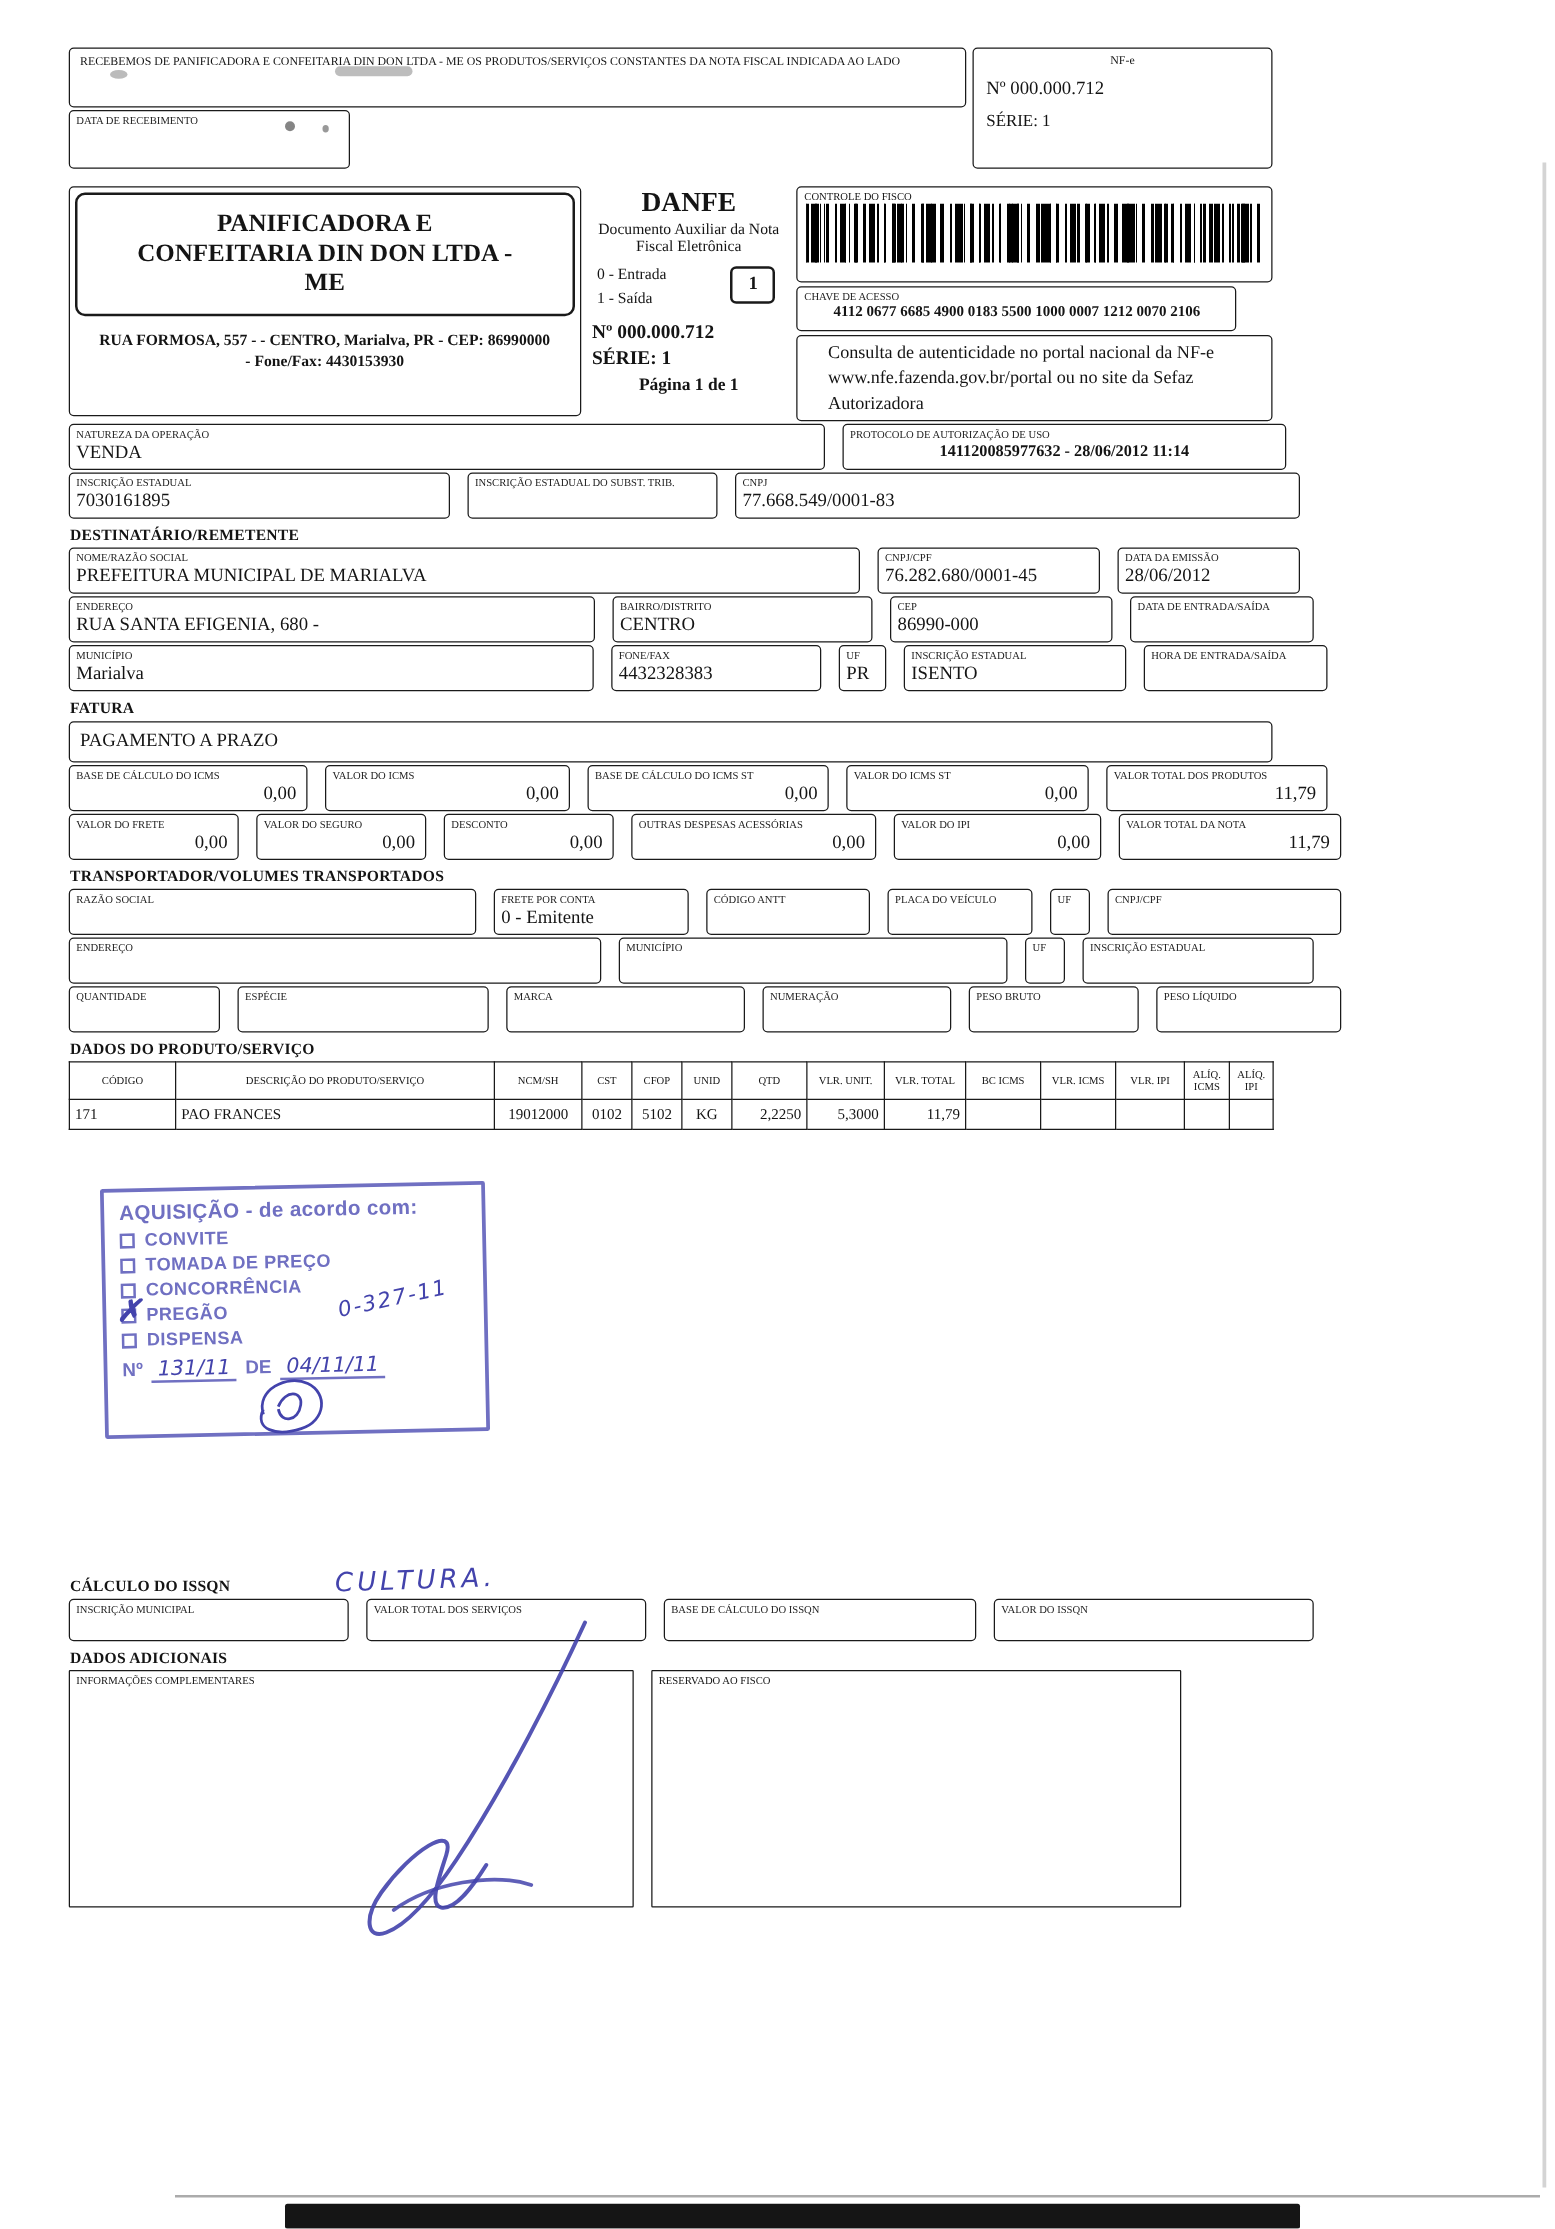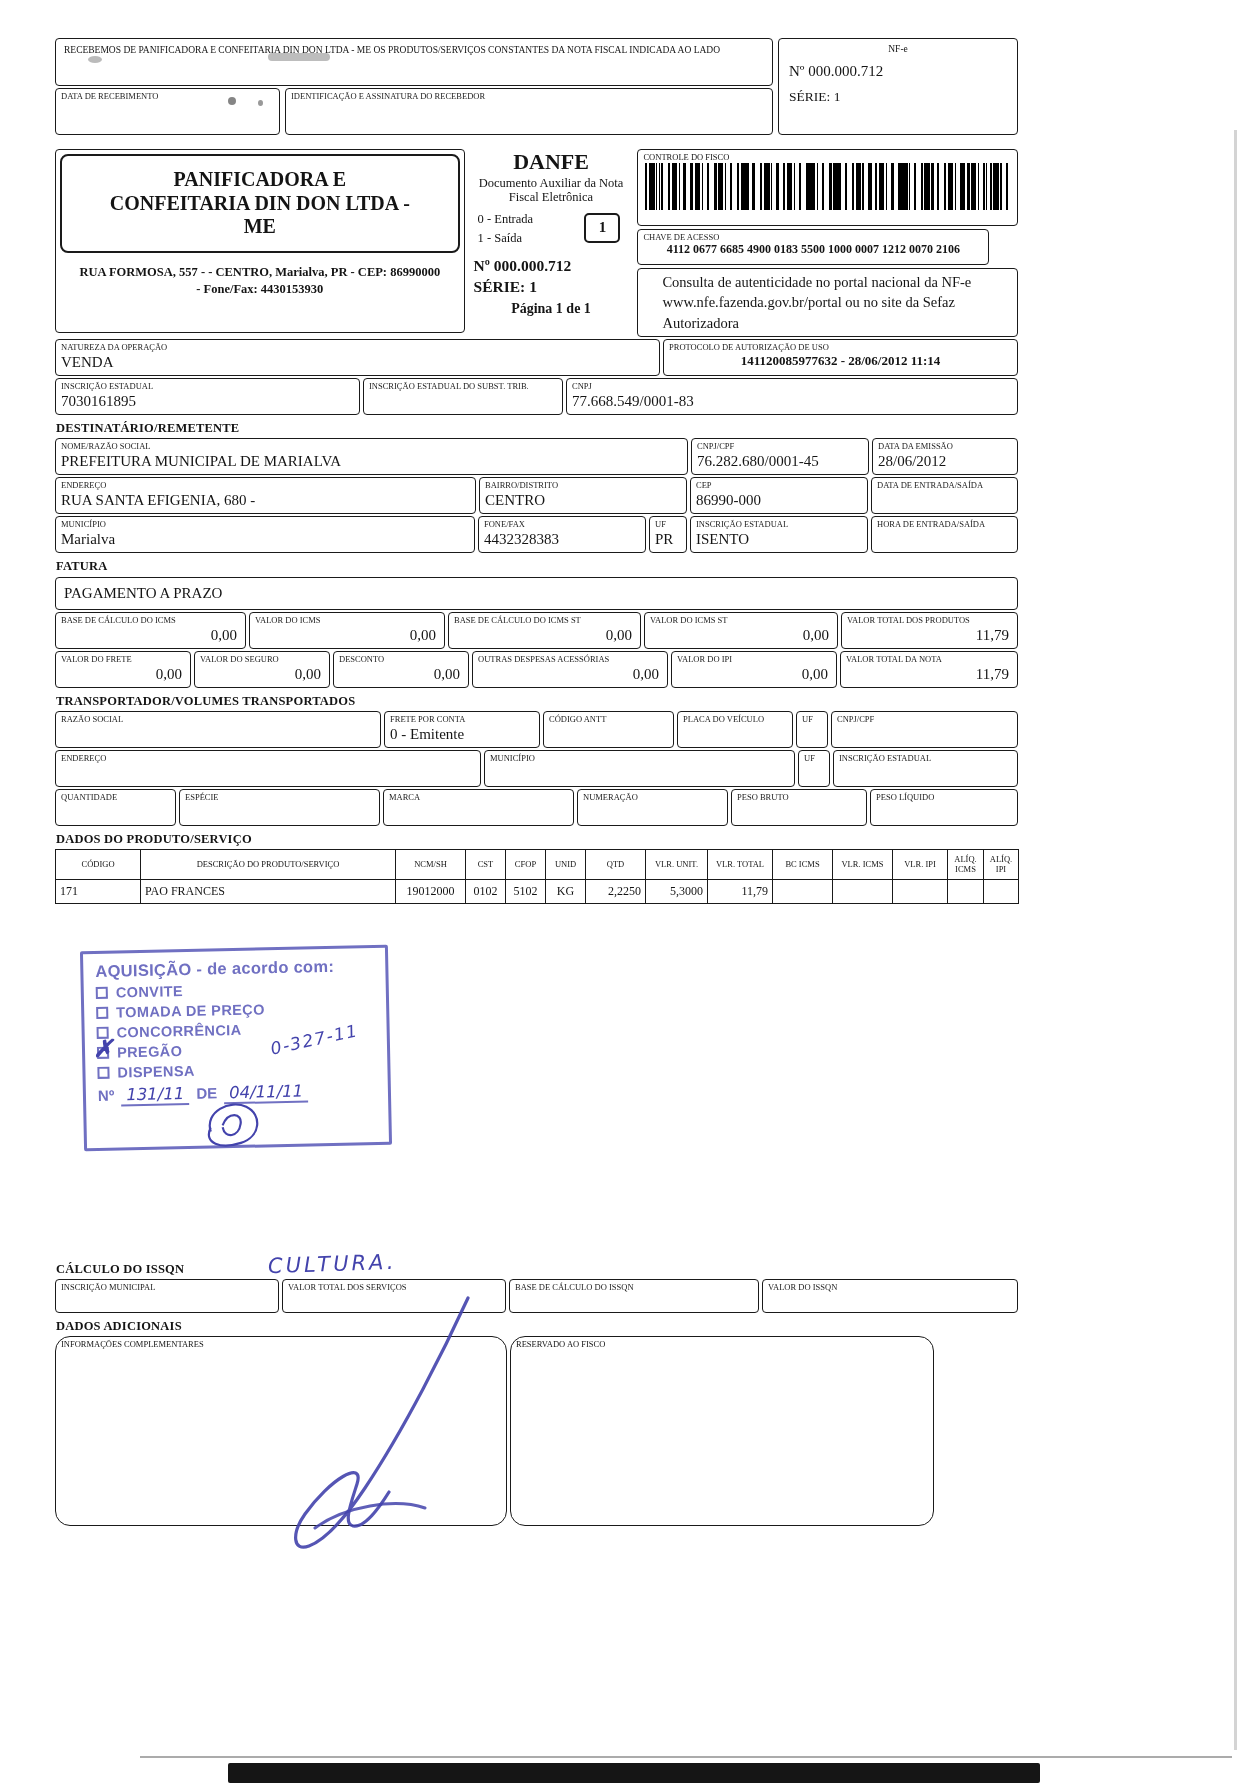--- a/index.html
+++ b/index.html
@@ -1,19 +1,19 @@
 <!DOCTYPE html>
 <html style="--ink-blue: #4343ac; --stamp-blue: #7070c2;"><head>
 <meta charset="utf-8">
 <style>
   *{box-sizing:border-box;margin:0;padding:0}
   html,body{background:#ffffff}
   .page{position:relative;width:1244px;height:1783px;background:#fff;font-family:"Liberation Serif",serif;color:#141414;overflow:hidden}
   .content{position:absolute;left:55px;top:38px;width:963px}
-  .row{display:flex;gap:3px;margin-top:2px}
+  .row{display:flex;gap:14px;margin-top:2px}
   .f{position:relative;border:1px solid #1a1a1a;border-radius:4px;height:37px;padding:14px 5px 0 5px;background:#fff;flex:0 0 auto}
   .f .lbl{position:absolute;top:2px;left:5px;font-size:8.5px;white-space:nowrap;color:#222}
   .f .val{display:block;font-size:15px;line-height:1.15;white-space:nowrap}
   .f.num .val{text-align:right;padding-right:3px}
   .sec{font-weight:bold;font-size:12.5px;margin:6px 0 0 1px;letter-spacing:.2px}
   
   .recibo{display:flex;gap:5px}
   .recibo-left{width:718px}
   .statement{border:1px solid #1a1a1a;border-radius:4px;height:48px;padding:5px 8px;font-size:9.5px;line-height:1.3}
   .rec2{display:flex;gap:5px;margin-top:2px}
@@ -65,21 +65,21 @@
   .cb .xmark{position:absolute;left:-6px;top:-14px;font-size:24px;font-weight:bold;color:var(--ink-blue,#4343ac);font-style:italic}
   .hand{font-style:italic;color:var(--ink-blue,#4343ac);font-family:"DejaVu Sans",sans-serif}
   .stamp-ref{position:absolute;right:28px;top:80px;font-size:17px;letter-spacing:1.5px;transform:rotate(-11deg)}
   .stamp-line{display:flex;align-items:baseline;gap:7px;margin-top:5px;font-size:15px;font-weight:bold}
   .stamp-line .u{border-bottom:2px solid var(--stamp-blue,#7070c2);padding:0 5px;font-size:16.5px;font-weight:normal}
   .stamp-scribble{position:absolute;left:112px;top:146px;width:74px;height:56px;overflow:visible}
   
   .cultura{position:absolute;left:268px;top:1252px;font-size:21px;letter-spacing:3px;color:var(--ink-blue,#4343ac);font-style:italic;font-family:"DejaVu Sans",sans-serif;transform:rotate(-2deg)}
   .signature{position:absolute;left:243px;top:1286px;width:238px;height:268px;overflow:visible}
   
-  .bigbox{position:relative;border:1px solid #1a1a1a;border-radius:15px;height:190px;padding:14px 6px 0 6px}
+  .bigbox{position:relative;border:1px solid #1a1a1a;border-radius:1px;height:190px;padding:14px 6px 0 6px}
   .bigbox .lbl{position:absolute;top:2px;left:5px;font-size:8.5px}
   
   .scan-line{position:absolute;left:140px;top:1756px;width:1092px;height:2px;background:#ababab}
   .scan-bar{position:absolute;left:228px;top:1763px;width:812px;height:20px;background:#151515;border-radius:2px}
   .edge-r{position:absolute;left:1234px;top:130px;width:3px;height:1620px;background:#d4d4d4}
   .sm{position:absolute;border-radius:50%}
   .sm1{left:88px;top:56px;width:14px;height:7px;background:#777;opacity:.5}
   .sm2{left:268px;top:53px;width:62px;height:8px;background:#5a5a5a;opacity:.4;border-radius:4px}
   .sm3{left:228px;top:97px;width:8px;height:8px;background:#333;opacity:.6}
   .sm4{left:258px;top:100px;width:5px;height:6px;background:#333;opacity:.5}
@@ -89,23 +89,20 @@
 
 <div class="page">
   <div class="content">
 
     <div class="recibo">
       <div class="recibo-left">
         <div class="statement">RECEBEMOS DE PANIFICADORA E CONFEITARIA DIN DON LTDA - ME OS PRODUTOS/SERVIÇOS CONSTANTES DA NOTA FISCAL INDICADA AO LADO</div>
         <div class="rec2">
           <div class="f" style="width:225px">
             <span class="lbl">DATA DE RECEBIMENTO</span>
-          </div>
-          <div class="f" style="width:488px">
-            <span class="lbl">IDENTIFICAÇÃO E ASSINATURA DO RECEBEDOR</span>
           </div>
         </div>
       </div>
       <div class="nfe-box">
         <div class="nfe-t">NF-e</div>
         <div class="nfe-n">Nº 000.000.712</div>
         <div class="nfe-s">SÉRIE: 1</div>
       </div>
     </div>
 

